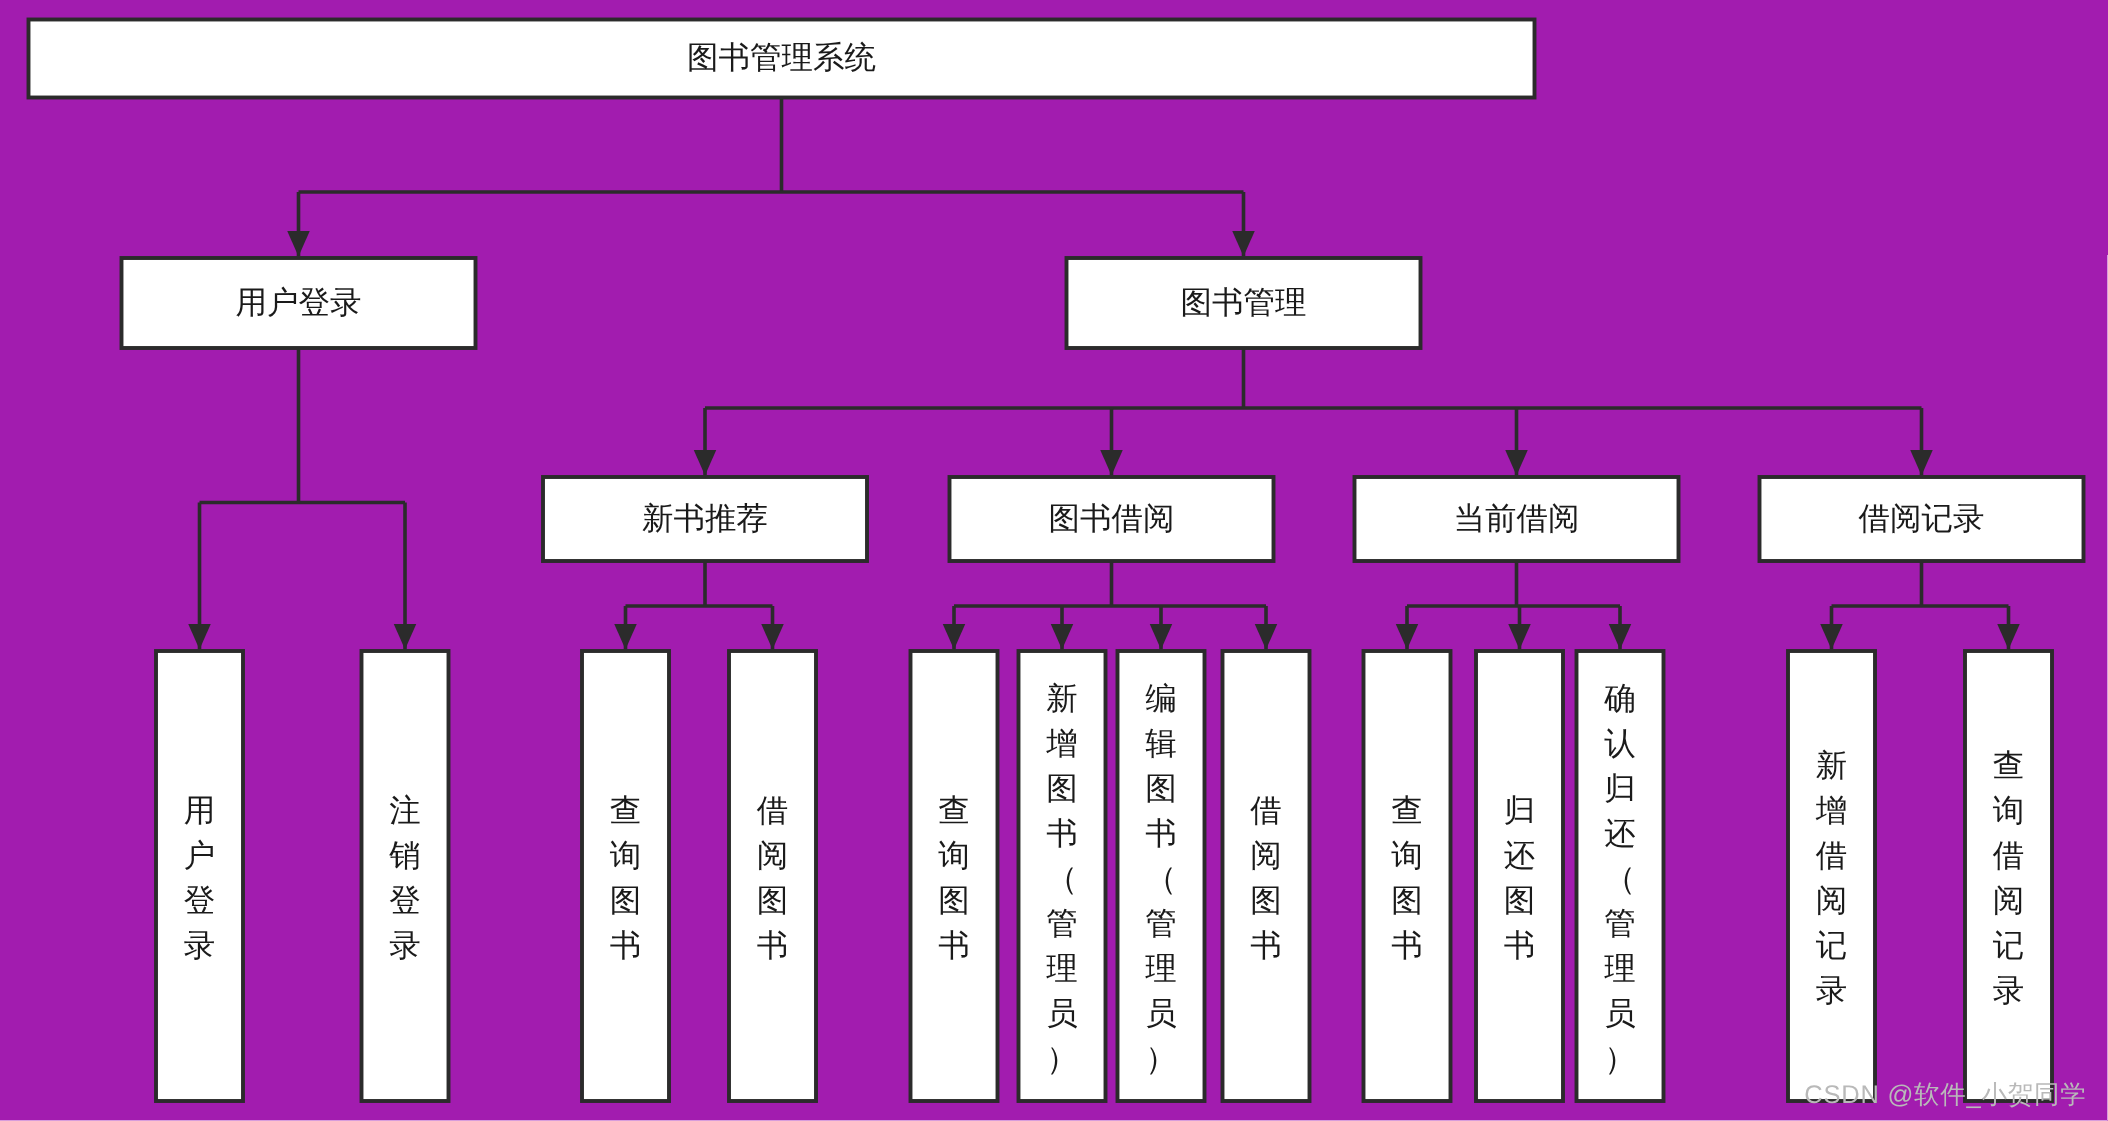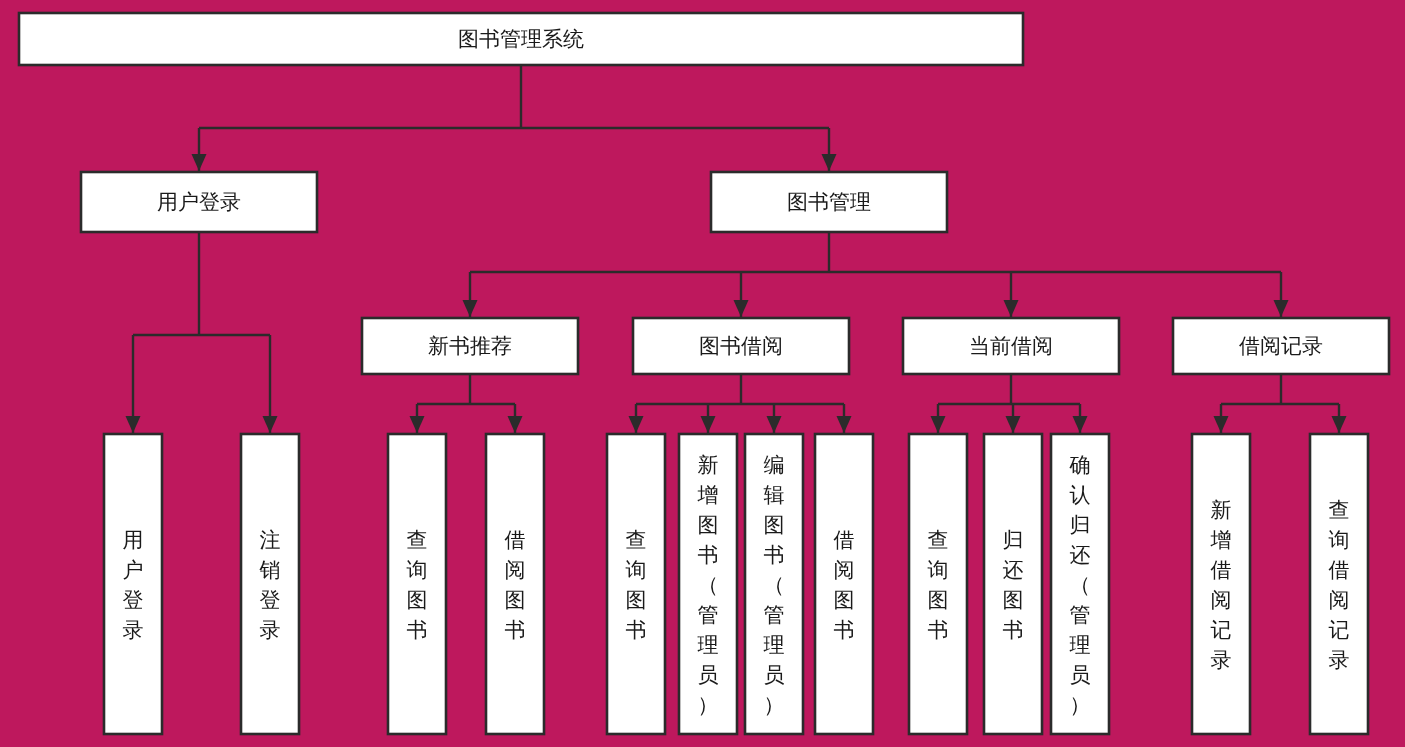--- a/index.html
+++ b/index.html
@@ -8,21 +8,21 @@
     padding: 0;
     background: #ffffff;
   }
   body {
     font-family: "Liberation Sans", "DejaVu Sans", sans-serif;
   }
   #diagram-root {
     position: relative;
     width: 1405px;
     height: 747px;
-    background: #be185d;
+    background: #a21caf;
     overflow: hidden;
   }
   svg#tree-svg {
     position: absolute;
     left: 0;
     top: 0;
     width: 1405px;
     height: 747px;
     display: block;
   }
@@ -219,13 +219,14 @@
         <g>
           <rect x="1192" y="434" width="58" height="300" class="node-rect"></rect>
           <text x="1221" class="node-label-v" font-size="21"><tspan x="1221" y="517.4">新</tspan><tspan x="1221" y="547.4">增</tspan><tspan x="1221" y="577.4">借</tspan><tspan x="1221" y="607.4">阅</tspan><tspan x="1221" y="637.4">记</tspan><tspan x="1221" y="667.4">录</tspan></text>
         </g>
         <g>
           <rect x="1310" y="434" width="58" height="300" class="node-rect"></rect>
           <text x="1339" class="node-label-v" font-size="21"><tspan x="1339" y="517.4">查</tspan><tspan x="1339" y="547.4">询</tspan><tspan x="1339" y="577.4">借</tspan><tspan x="1339" y="607.4">阅</tspan><tspan x="1339" y="637.4">记</tspan><tspan x="1339" y="667.4">录</tspan></text>
         </g>
       </g>
   </svg>
+  <div class="watermark-text">CSDN @软件_小贺同学</div>
 </div>
 
 </body></html>

